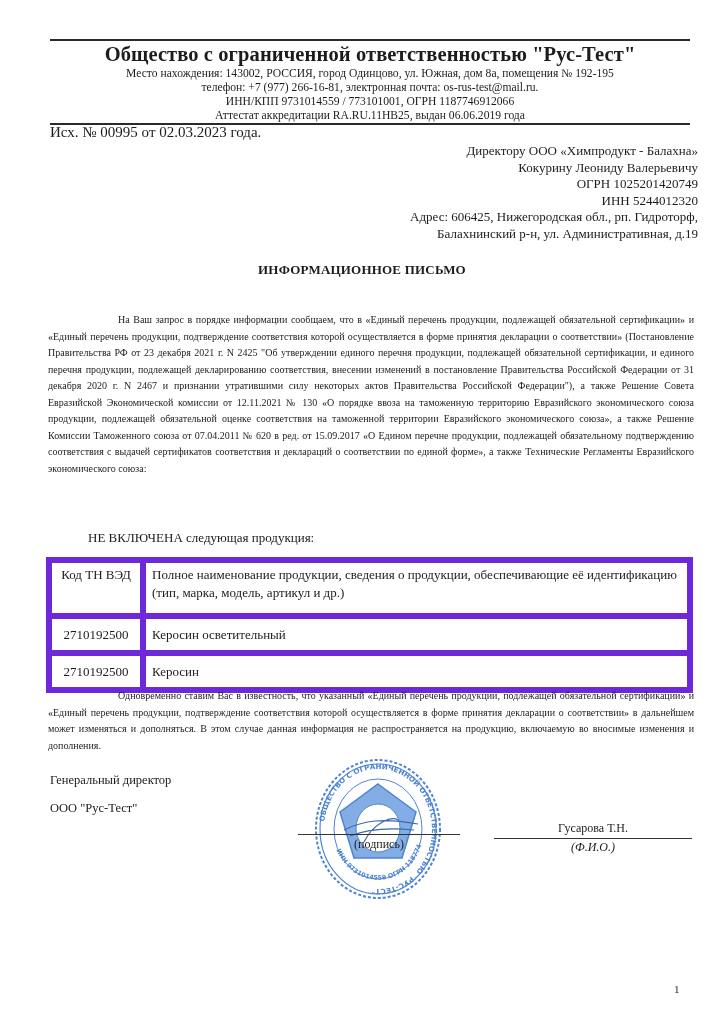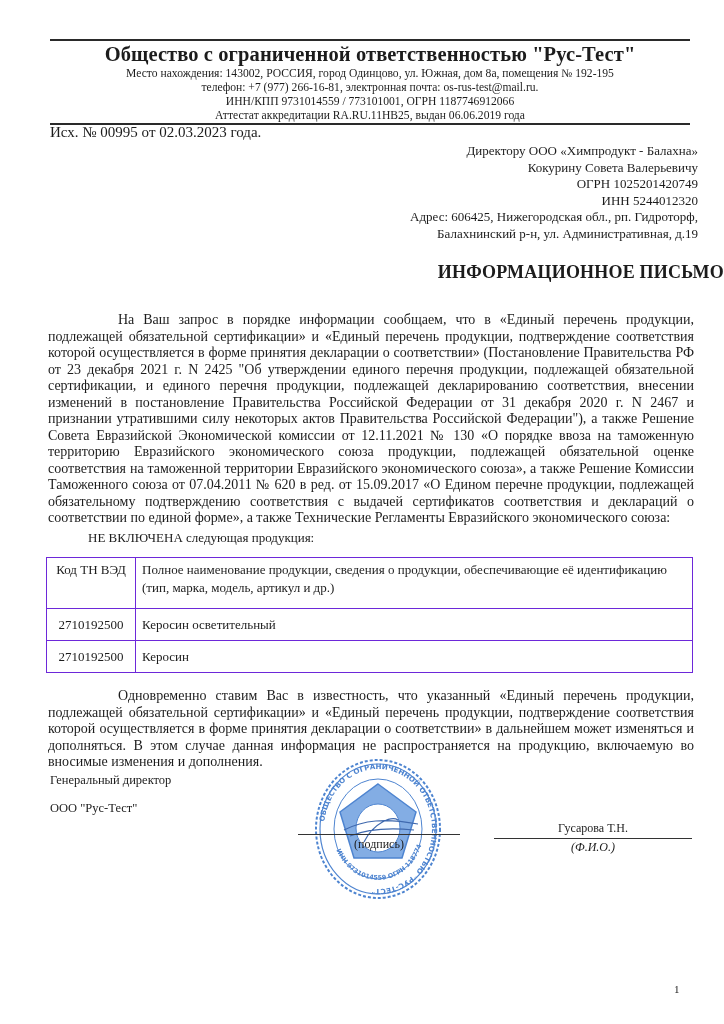--- a/index.html
+++ b/index.html
@@ -7,26 +7,26 @@
     width: 724px; height: 1024px; background: #ffffff; position: relative; overflow: hidden;
     font-family: "Liberation Serif", "DejaVu Serif", serif; color: #1c1c1c;
   }
   .abs { position: absolute; }
   .rule { position: absolute; background: #2a2a2a; }
   .company-name { left: 50px; width: 640px; top: 43px; font-size: 20.5px; font-weight: bold; text-align: center; letter-spacing: 0.1px; }
   .hdr-line { left: 50px; width: 640px; font-size: 11.6px; text-align: center; line-height: 14px; }
   .outgoing { left: 50px; top: 124px; font-size: 15px; }
   .addressee { right: 26px; top: 143px; width: 340px; text-align: right; font-size: 13px; line-height: 16.5px; }
   .addressee div { white-space: nowrap; }
-  .doc-title { left: 0; width: 724px; top: 262px; text-align: right; font-size: 18px; font-weight: bold; letter-spacing: 0.2px; }
-  .para { left: 48px; width: 646px; font-size: 14px; line-height: 16.5px; text-align: justify; }
+  .doc-title { left: 0; width: 724px; top: 262px; text-align: center; font-size: 13px; font-weight: bold; letter-spacing: 0.2px; }
+  .para { left: 48px; width: 646px; font-size: 10px; line-height: 16.5px; text-align: justify; }
   .para .indent { display: inline-block; width: 70px; }
   .excl { left: 88px; top: 530px; font-size: 13px; }
   table.products { position: absolute; left: 46px; top: 557px; width: 647px; border-collapse: collapse; font-size: 13px; }
-  table.products td { border: 1px solid #6d28d9; vertical-align: middle; padding: 0 6px; line-height: 18px; margin-left: 36px; }
+  table.products td { border: 6px solid #6d28d9; vertical-align: middle; padding: 0 6px; line-height: 18px; margin-left: 36px; }
   table.products td.code { width: 80px; text-align: center; padding: 0 4px; }
   table.products tr.head td { height: 47px; vertical-align: top; padding-top: 3px; }
   table.products tr.row td { height: 31px; }
   .sign-left { left: 50px; font-size: 12.5px; }
   .sig-line { position: absolute; height: 1px; background: #333; }
   .sig-caption { font-size: 12px; text-align: center; }
   .stamp { position: absolute; left: 314px; top: 758px; width: 128px; height: 142px; opacity: 0.85; }
   .page-num { left: 674px; top: 983px; font-size: 11px; }
 </style>
 </head>
@@ -37,21 +37,21 @@
 <div class="abs hdr-line" style="top:67px;">Место нахождения: 143002, РОССИЯ, город Одинцово, ул. Южная, дом 8а, помещения № 192-195</div>
 <div class="abs hdr-line" style="top:81px;">телефон: +7 (977) 266-16-81, электронная почта: os-rus-test@mail.ru.</div>
 <div class="abs hdr-line" style="top:95px;">ИНН/КПП 9731014559 / 773101001, ОГРН 1187746912066</div>
 <div class="abs hdr-line" style="top:109px;">Аттестат аккредитации RA.RU.11HB25, выдан 06.06.2019 года</div>
 <div class="rule" style="left:50px; top:123px; width:640px; height:2px;"></div>
 
 <div class="abs outgoing">Исх. № 00995 от 02.03.2023 года.</div>
 
 <div class="abs addressee">
   <div>Директору ООО «Химпродукт - Балахна»</div>
-  <div>Кокурину Совета Валерьевичу</div>
+  <div>Кокурину Леониду Валерьевичу</div>
   <div>ОГРН 1025201420749</div>
   <div>ИНН 5244012320</div>
   <div>Адрес: 606425, Нижегородская обл., рп. Гидроторф,</div>
   <div>Балахнинский р-н, ул. Административная, д.19</div>
 </div>
 
 <div class="abs doc-title">ИНФОРМАЦИОННОЕ ПИСЬМО</div>
 
 <div class="abs para" style="top:312px;"><span class="indent"></span><span>На Ваш запрос в порядке информации сообщаем, что в «Единый перечень продукции, подлежащей обязательной сертификации» и «Единый перечень продукции, подтверждение соответствия которой осуществляется в форме принятия декларации о соответствии» (Постановление Правительства РФ от 23 декабря 2021 г. N 2425 "Об утверждении единого перечня продукции, подлежащей обязательной сертификации, и единого перечня продукции, подлежащей декларированию соответствия, внесении изменений в постановление Правительства Российской Федерации от 31 декабря 2020 г. N 2467 и признании утратившими силу некоторых актов Правительства Российской Федерации"), а также Решение Совета Евразийской Экономической комиссии от 12.11.2021 № 130 «О порядке ввоза на таможенную территорию Евразийского экономического союза продукции, подлежащей обязательной оценке соответствия на таможенной территории Евразийского экономического союза», а также Решение Комиссии Таможенного союза от 07.04.2011 № 620 в ред. от 15.09.2017 «О Едином перечне продукции, подлежащей обязательному подтверждению соответствия с выдачей сертификатов соответствия и деклараций о соответствии по единой форме», а также Технические Регламенты Евразийского экономического союза:</span></div>
 

